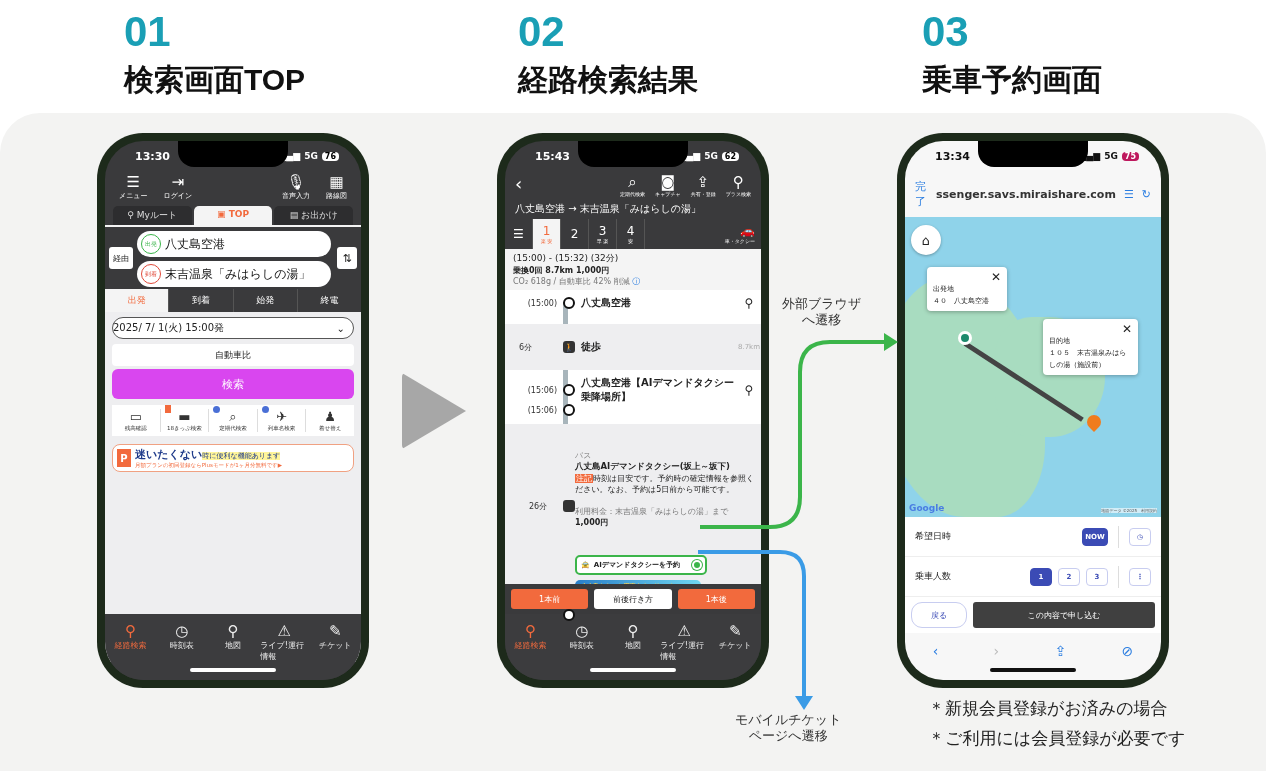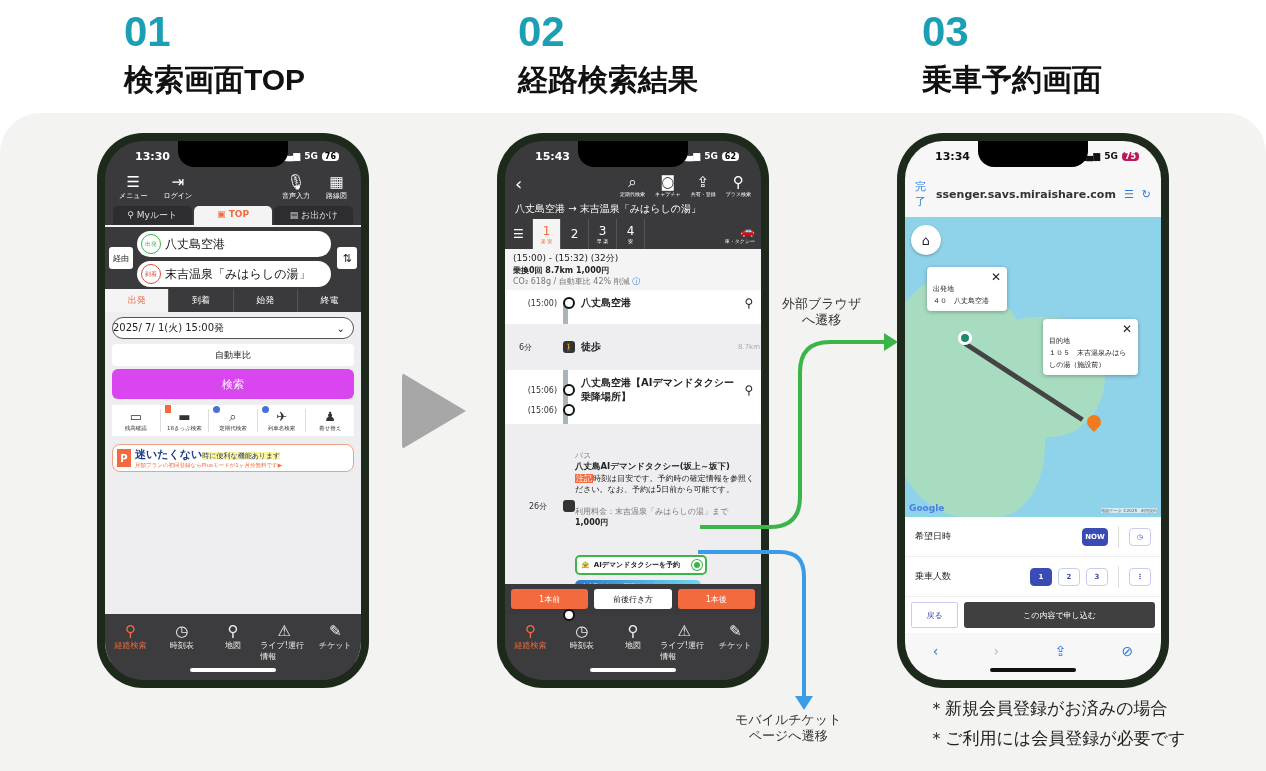--- a/index.html
+++ b/index.html
@@ -103,21 +103,21 @@
 .pinB{position:absolute;width:14px;height:14px;border-radius:50% 50% 50% 0;background:#f07c1e;transform:rotate(-45deg)}
 .google{position:absolute;left:4px;bottom:4px;font-size:9px;font-weight:700;color:#4a7de2}
 .attr{position:absolute;right:4px;bottom:4px;font-size:4px;color:#555;background:rgba(255,255,255,.6)}
 .form{background:#fff}
 .frow{display:flex;align-items:center;height:40px;padding:0 10px;border-bottom:1px solid #eee;font-size:9px;gap:6px}
 .frow .lab{flex:1}
 .chip{width:22px;height:18px;border:1.5px solid #c8cdf0;border-radius:4px;display:flex;align-items:center;justify-content:center;font-size:7px;color:#3b4bb5;font-weight:700}
 .chip.on{background:#3b4bb5;color:#fff;border-color:#3b4bb5}
 .sep{width:1px;height:22px;background:#ddd;margin:0 4px}
 .actions{display:flex;gap:6px;padding:5px 6px}
-.actions .back{width:47px;height:26px;border:1.5px solid #c8cdf0;color:#3b4bb5;font-size:8px;display:flex;align-items:center;justify-content:center;border-radius:2px}
+.actions .back{width:56px;height:26px;border:1.5px solid #c8cdf0;color:#3b4bb5;font-size:8px;display:flex;align-items:center;justify-content:center;border-radius:11px}
 .actions .go{flex:1;height:26px;background:#404040;color:#fff;font-size:8px;display:flex;align-items:center;justify-content:center;border-radius:3px}
 .safari{display:flex;justify-content:space-around;padding:10px 0;font-size:14px;color:#2a7de1}
 .safari .dis{color:#bbb}
 .arrowtri{position:absolute;left:402px;top:373px;width:0;height:0;border-top:38px solid transparent;border-bottom:38px solid transparent;border-left:64px solid #a7a7a7;border-radius:4px}
 .annot{position:absolute;font-size:13px;color:#333;text-align:center;line-height:16px}
 .note{position:absolute;left:928px;font-size:17px;color:#222}
 </style>
 </head>
 <body>
 

